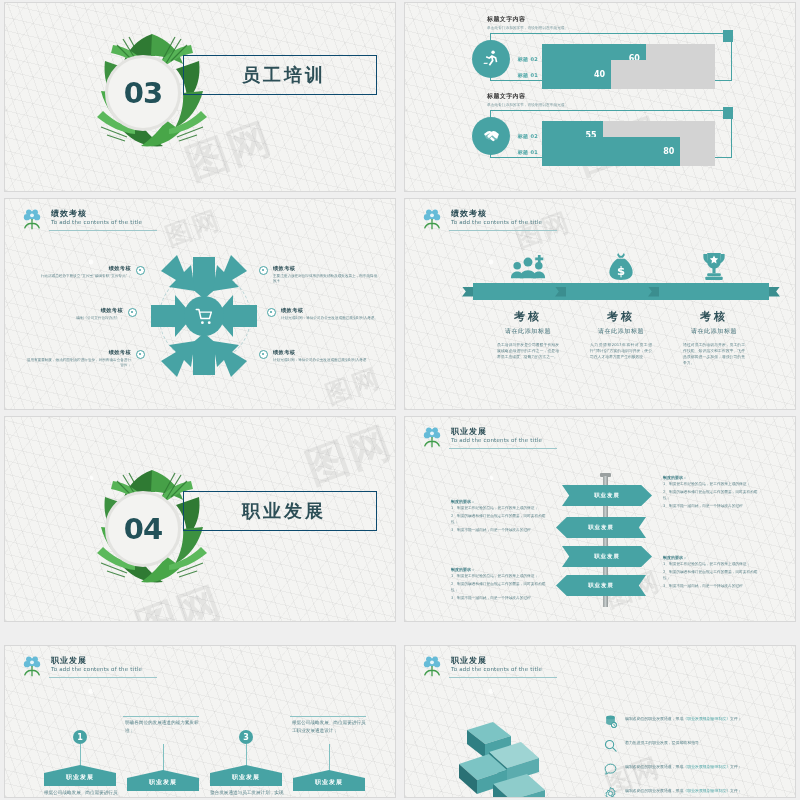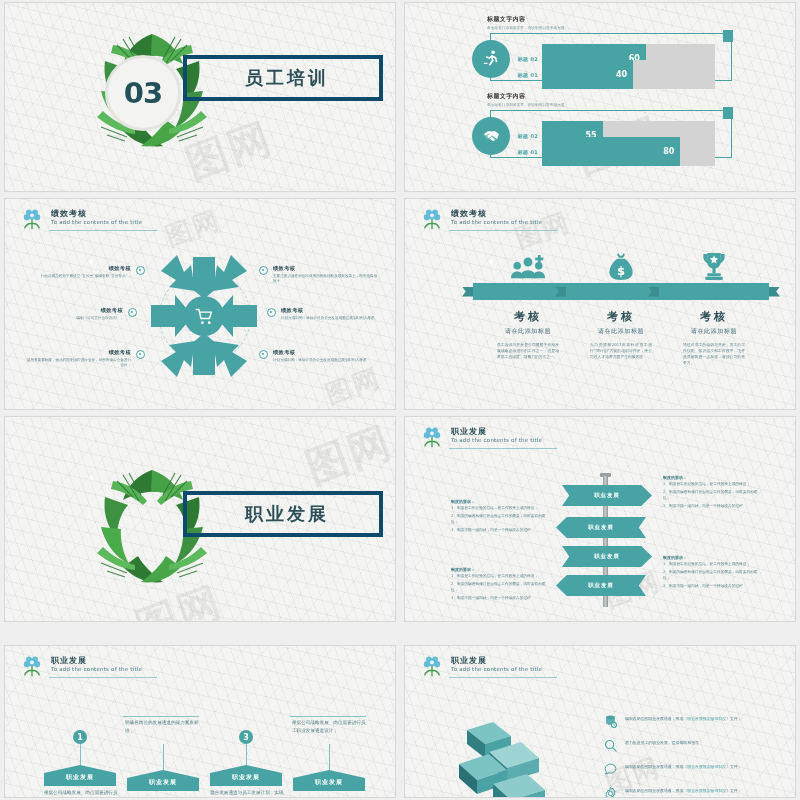--- a/index.html
+++ b/index.html
@@ -45,21 +45,21 @@
   .wreath{position:absolute;width:118px;height:118px;}
   .wreath .leafring{position:absolute;inset:0;}
   .wreath .disc{
     position:absolute;left:12px;top:24px;width:70px;height:70px;border-radius:50%;
     background:#f3f3f1;border:3px solid #e3e3e0;
     display:flex;align-items:center;justify-content:center;
     color:#225159;font-weight:800;font-size:29px;letter-spacing:-1px;
     z-index:3;
   }
   .titlebox{
-    position:absolute;border:4px solid #0c4a6e;background:transparent;
+    position:absolute;border:1px solid #0c4a6e;background:transparent;
     display:flex;align-items:center;
   }
   .titlebox span{
     color:#2d4f57;font-size:18px;font-weight:700;letter-spacing:3px;
     padding-left:58px;
   }
 
   
   .chead{position:absolute;left:14px;top:8px;display:flex;align-items:flex-start;}
   .chead .flower{width:26px;height:26px;margin-right:6px;flex:0 0 auto;}
@@ -206,21 +206,21 @@
     <div class="barlbl">标题 02</div>
     <div class="bartrack">
       <div class="barfill" style="width: 60%;">
         <span class="barval">60</span>
       </div>
     </div>
   </div>
   <div class="barrow" style="left:105px;top:57px;width:205px;">
     <div class="barlbl">标题 01</div>
     <div class="bartrack">
-      <div class="barfill" style="width: 40%; padding-left: 22px;">
+      <div class="barfill" style="width: 40%;">
         <span class="barval">40</span>
       </div>
     </div>
   </div>
 
   <div class="bargroup" style="left:82px;top:89px;">
     <div class="bg-title">标题文字内容</div>
     <div class="bg-sub">单击此专门添加的字节，请说明用以在不能完成。</div>
   </div>
   <div class="bg-tab" style="left:318px;top:104px;width:10px;height:12px;"></div>
@@ -433,20 +433,21 @@
         <path d="M4 86 C16 96 30 102 42 103 L42 98 C30 95 18 88 10 80 Z" fill="#5cb95c"></path>
         <path d="M114 86 C102 96 88 102 76 103 L76 98 C88 95 100 88 108 80 Z" fill="#5cb95c"></path>
       </g>
       <g stroke="#2f7a33" stroke-width="1.2" fill="none" opacity=".85">
         <path d="M30 8 L46 34 M24 14 L40 30 M36 6 L48 28"></path>
         <path d="M88 8 L72 34 M94 14 L78 30 M82 6 L70 28"></path>
         <path d="M8 96 L34 106 M14 104 L32 110"></path>
         <path d="M110 96 L84 106 M104 104 L86 110"></path>
       </g>
     </svg>
+    <div class="disc">04</div>
   </div>
 
   <div class="titlebox" style="left:178px;top:74px;width:192px;height:38px;">
     <span>职业发展</span>
   </div>
 </div>
 
 <div class="slide" style="left:404px;top:416px;width:392px;height:206px;">
   <div class="paper"></div>
   <div class="wm sm" style="left:200px;top:155px;">图网</div>

